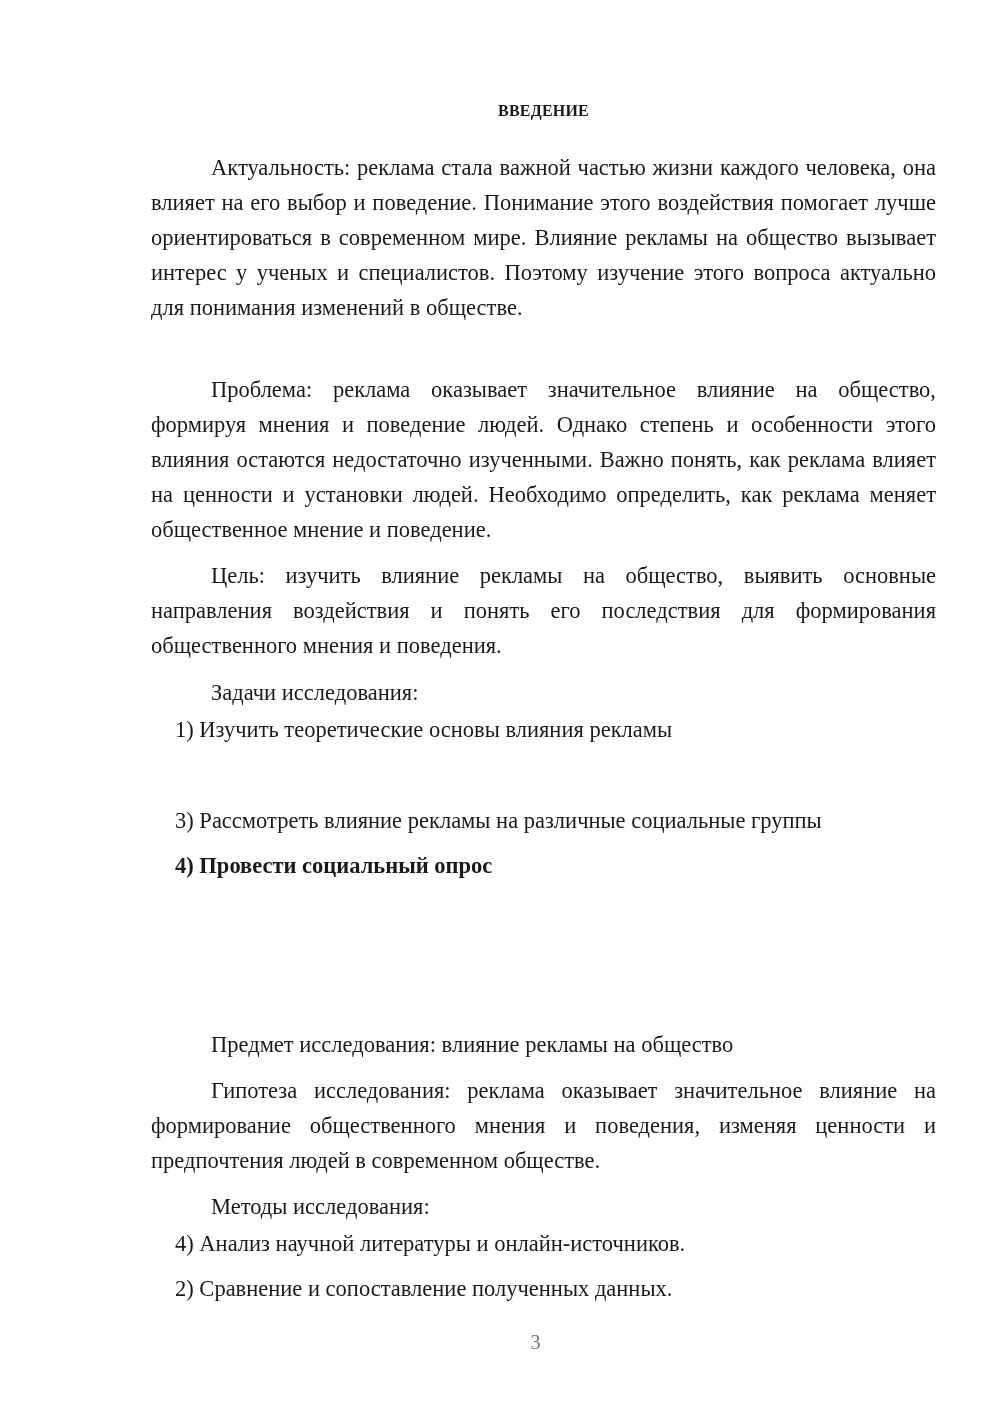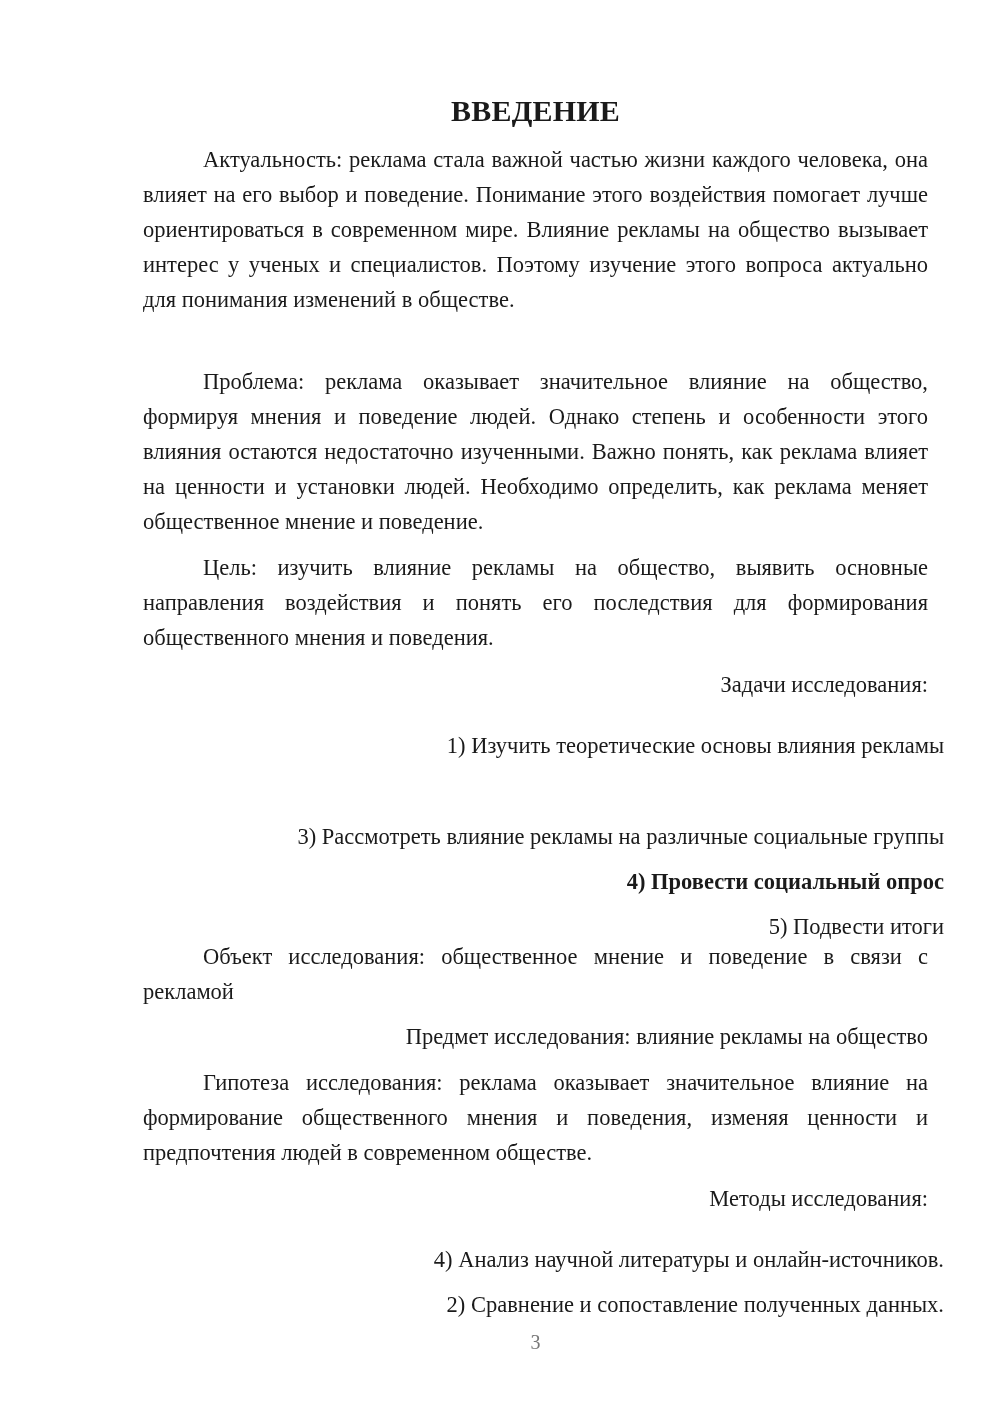--- a/index.html
+++ b/index.html
@@ -18,50 +18,49 @@
     .page {
       position: absolute;
       left: 143px;
       top: 0;
       width: 785px;
       height: 1414px;
     }
     .title {
       position: absolute;
       top: 96px;
-      left: 0;
+      left: 8px;
       width: 785px;
       text-align: center;
       font-weight: bold;
-      font-size: 30px;
+      font-size: 16px;
       line-height: 30px;
       letter-spacing: 0.2px;
     }
     .para {
       position: absolute;
       left: 0;
       width: 785px;
       font-size: 22.5px;
       line-height: 35px;
       text-align: justify;
       text-indent: 60px;
-      margin: 0;
+      margin: 8px;
     }
     .para.single {
-      text-align: right;
+      text-align: left;
     }
     .list-item {
       position: absolute;
       left: 32px;
       width: 753px;
       font-size: 22.5px;
       line-height: 35px;
-      margin: 16px;
+      margin: 0;
       white-space: nowrap;
-      text-align: right;
     }
     .page-number {
       position: absolute;
       top: 1327px;
       left: 0;
       width: 785px;
       text-align: center;
       font-size: 20px;
       line-height: 30px;
       color: #777777;
@@ -78,23 +77,21 @@
 
   <p class="para" style="top:550px;">Цель: изучить влияние рекламы на общество, выявить основные направления воздействия и понять его последствия для формирования общественного мнения и поведения.</p>
 
   <p class="para" style="top:364px;">Проблема: реклама оказывает значительное влияние на общество, формируя мнения и поведение людей. Однако степень и особенности этого влияния остаются недостаточно изученными. Важно понять, как реклама влияет на ценности и установки людей. Необходимо определить, как реклама меняет общественное мнение и поведение.</p>
 
   <p class="para single" style="top:667px;">Задачи исследования:</p>
 
   <p class="list-item" style="top:712px;">1) Изучить теоретические основы влияния рекламы</p>
   <p class="list-item" style="top:803px;">3) Рассмотреть влияние рекламы на различные социальные группы</p>
   <p class="list-item" style="top:848px;font-weight:bold;">4) Провести социальный опрос</p>
-  <p class="list-item" style="top:893px;">5) Подвести итоги</p>
 
-  <p class="para" style="top:939px;">Объект исследования: общественное мнение и поведение в связи с рекламой</p>
 
   <p class="para single" style="top:1019px;">Предмет исследования: влияние рекламы на общество</p>
 
   <p class="para single" style="top:1181px;">Методы исследования:</p>
 
   <p class="para" style="top:1065px;">Гипотеза исследования: реклама оказывает значительное влияние на формирование общественного мнения и поведения, изменяя ценности и предпочтения людей в современном обществе.</p>
 
   <p class="list-item" style="top:1226px;">4) Анализ научной литературы и онлайн-источников.</p>
   <p class="list-item" style="top:1271px;">2) Сравнение и сопоставление полученных данных.</p>
 

